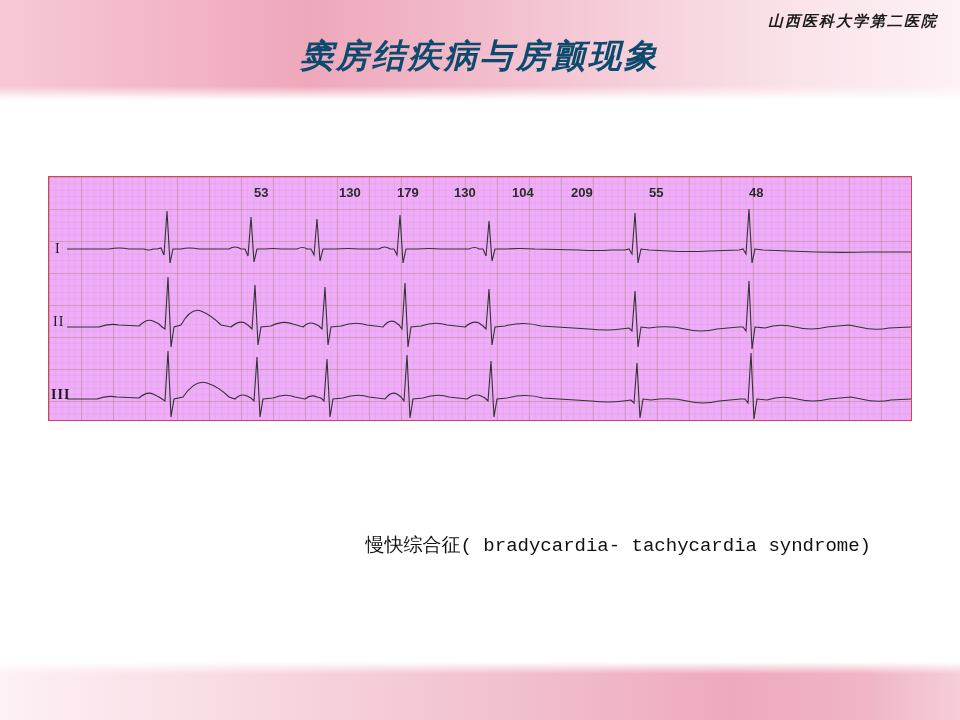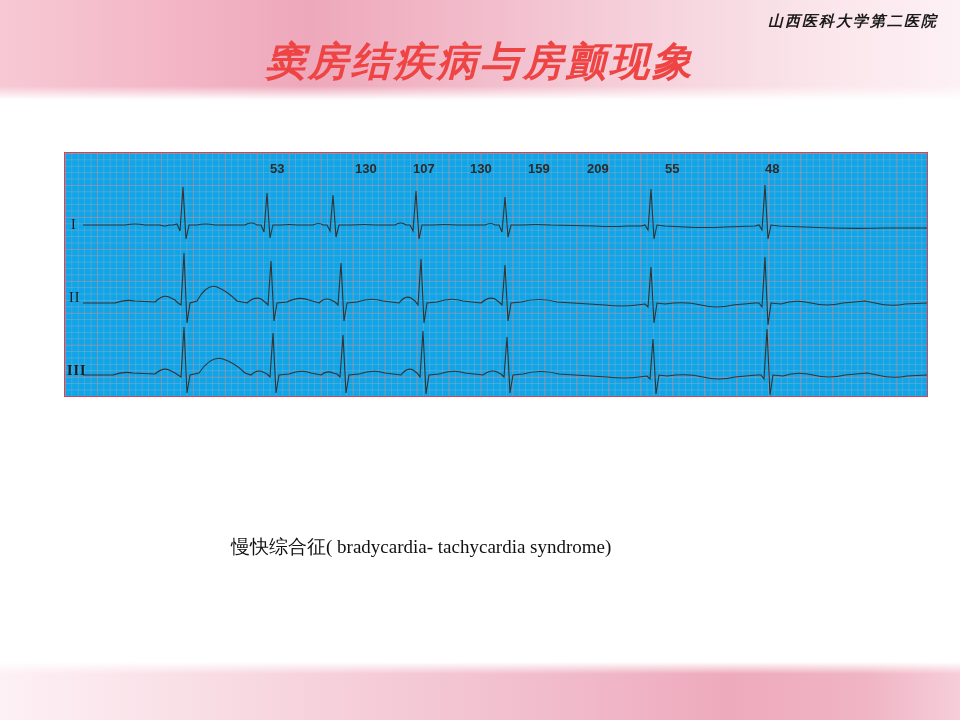--- a/index.html
+++ b/index.html
@@ -34,38 +34,37 @@
     background: linear-gradient(to bottom, rgba(255,255,255,0.0), #ffffff);
   }
   .slide-title {
     position: absolute;
     left: 0; top: 34px;
     width: 960px;
     text-align: center;
     font-family: "DejaVu Serif", serif;
     font-weight: bold;
     font-style: italic;
-    font-size: 40px;
+    font-size: 33px;
     letter-spacing: 3px;
-    color: #ef4444;
+    color: #0c4a6e;
     z-index: 3;
   }
 
   
   .ecg-panel {
     position: absolute;
     left: 48px;
-    top: 152px;
+    top: 176px;
     width: 864px;
     height: 245px;
     border: 1px solid #d2445a;
-    background: #0ea5e9;
+    background: #f0abfc;
     box-sizing: border-box;
     overflow: hidden;
-    margin-left: 16px;
   }
   .ecg-grid-small, .ecg-grid-big {
     position: absolute;
     left: 0; top: 0; right: 0; bottom: 0;
     pointer-events: none;
   }
   .ecg-grid-small {
     background-image:
       linear-gradient(to right, rgba(200,170,175,0.35) 1px, transparent 1px),
       linear-gradient(to bottom, rgba(200,170,175,0.35) 1px, transparent 1px);
@@ -104,21 +103,22 @@
 
   
   .caption {
     position: absolute;
     left: 231px;
     top: 533px;
     width: 640px;
     font-size: 19px;
     line-height: 27px;
     color: #111111;
-    font-family: Liberation Serif, serif;
+    font-family: Liberation Mono, monospace;
+    text-align: right;
   }
   .caption .line2 { display: block; }
 
   
   .footer-band {
     position: absolute;
     left: 0; top: 662px;
     width: 960px;
     height: 58px;
     background: linear-gradient(to right,
@@ -151,23 +151,23 @@
 <div class="header-band"></div>
 <div class="slide-title">窦房结疾病与房颤现象</div>
 
 <div class="ecg-panel">
   <div class="ecg-grid-small"></div>
   <div class="ecg-grid-big"></div>
 
   <div class="interval-labels">
     <span class="interval-label" style="left:205px">53</span>
     <span class="interval-label" style="left:290px">130</span>
-    <span class="interval-label" style="left:348px">107</span>
+    <span class="interval-label" style="left:348px">179</span>
     <span class="interval-label" style="left:405px">130</span>
-    <span class="interval-label" style="left:463px">159</span>
+    <span class="interval-label" style="left:463px">104</span>
     <span class="interval-label" style="left:522px">209</span>
     <span class="interval-label" style="left:600px">55</span>
     <span class="interval-label" style="left:700px">48</span>
   </div>
 
   <span class="lead-label" style="left:6px; top:64px;">I</span>
   <span class="lead-label" style="left:4px; top:137px;font-family:Liberation Serif, serif;">II</span>
   <span class="lead-label" style="left:2px; top:210px;font-weight:bold;">III</span>
 
   <svg class="ecg-svg" width="862" height="243" viewBox="0 0 862 243">

